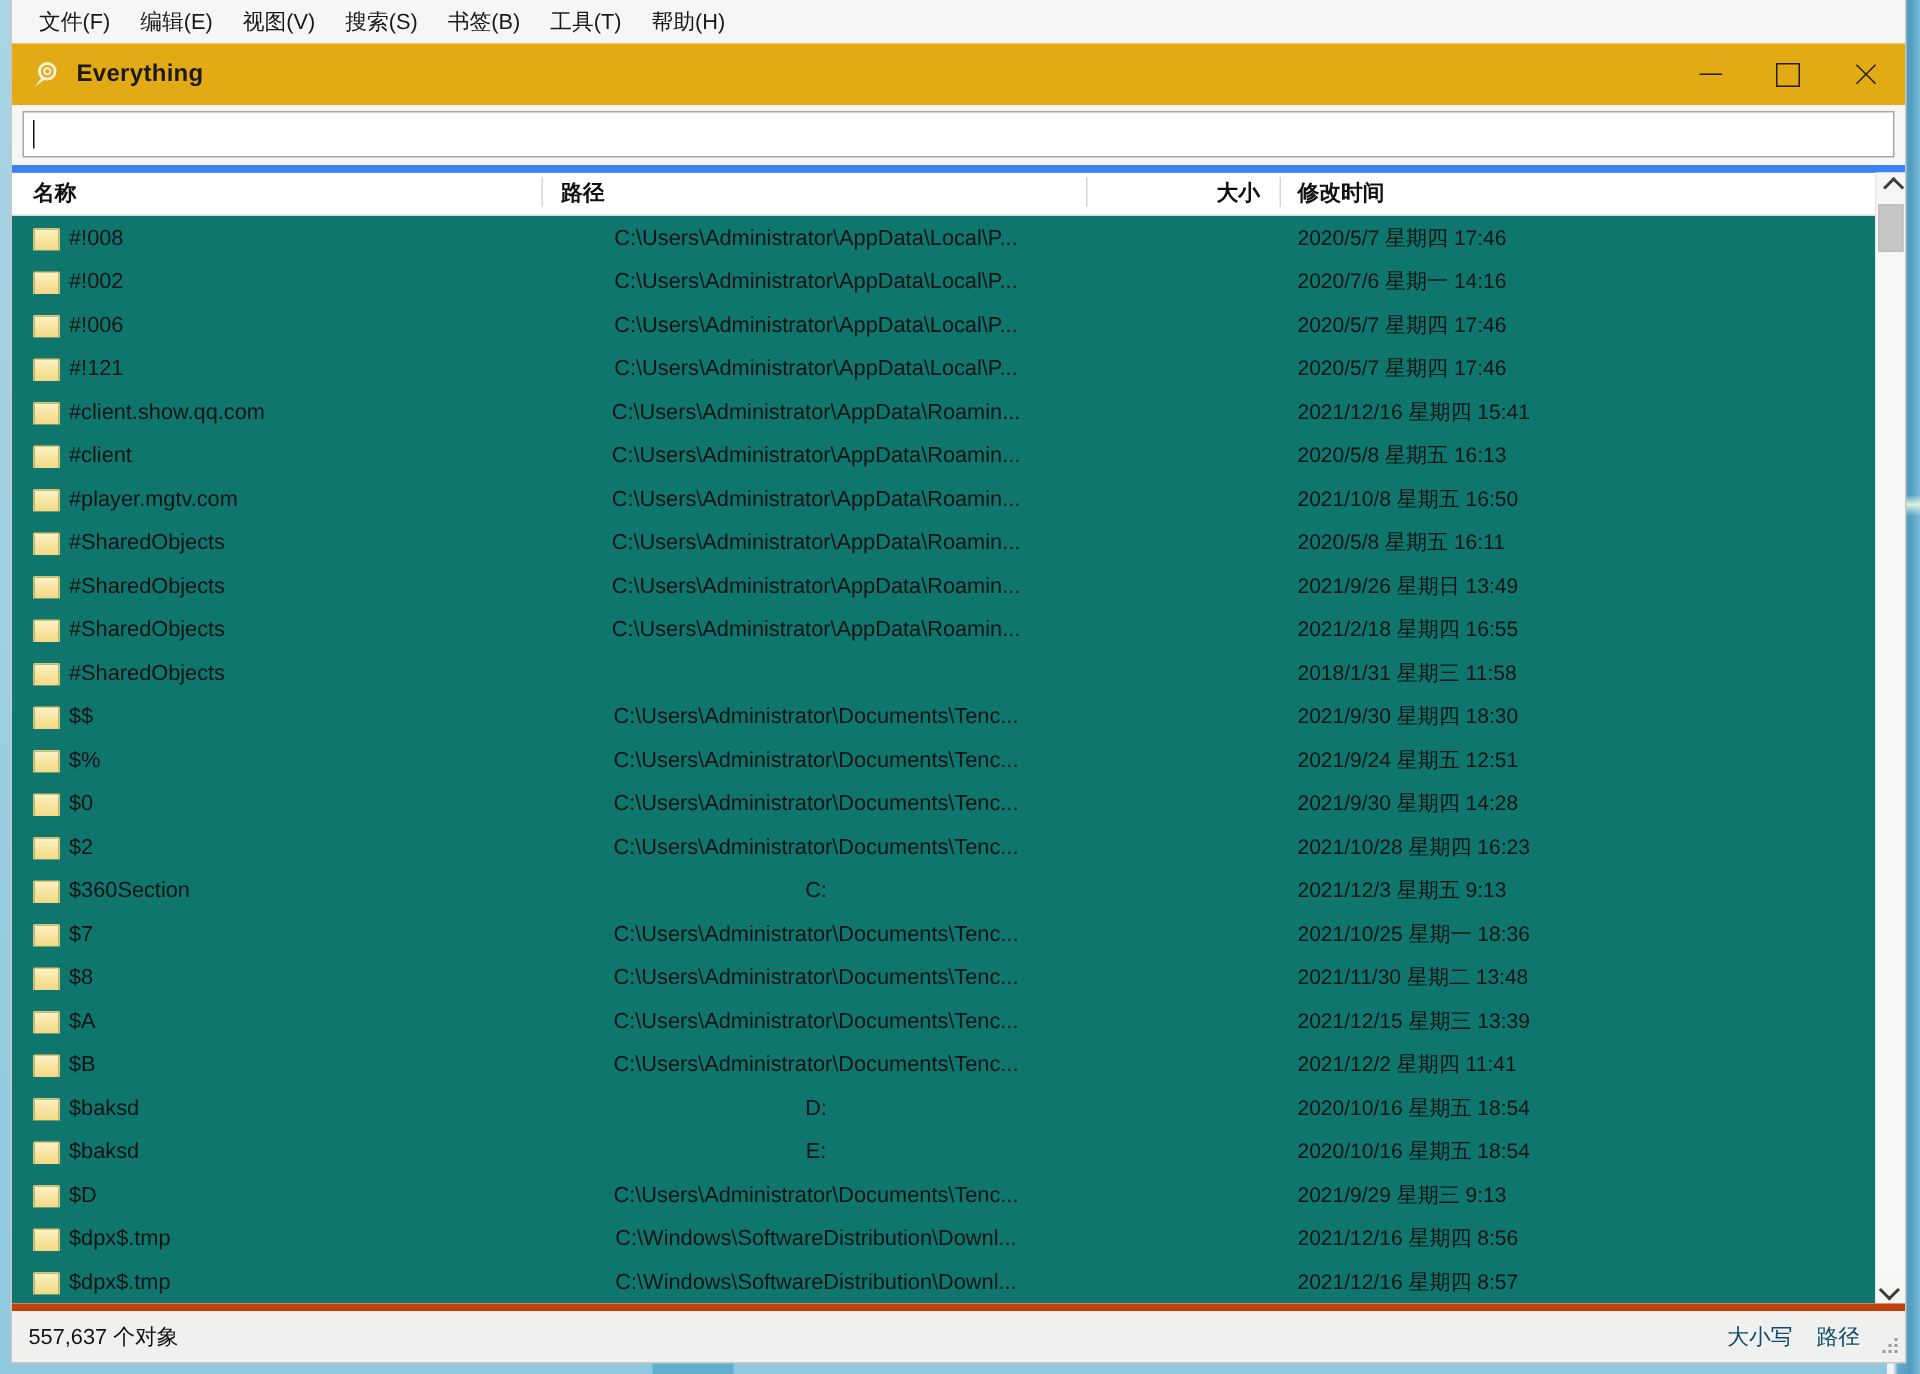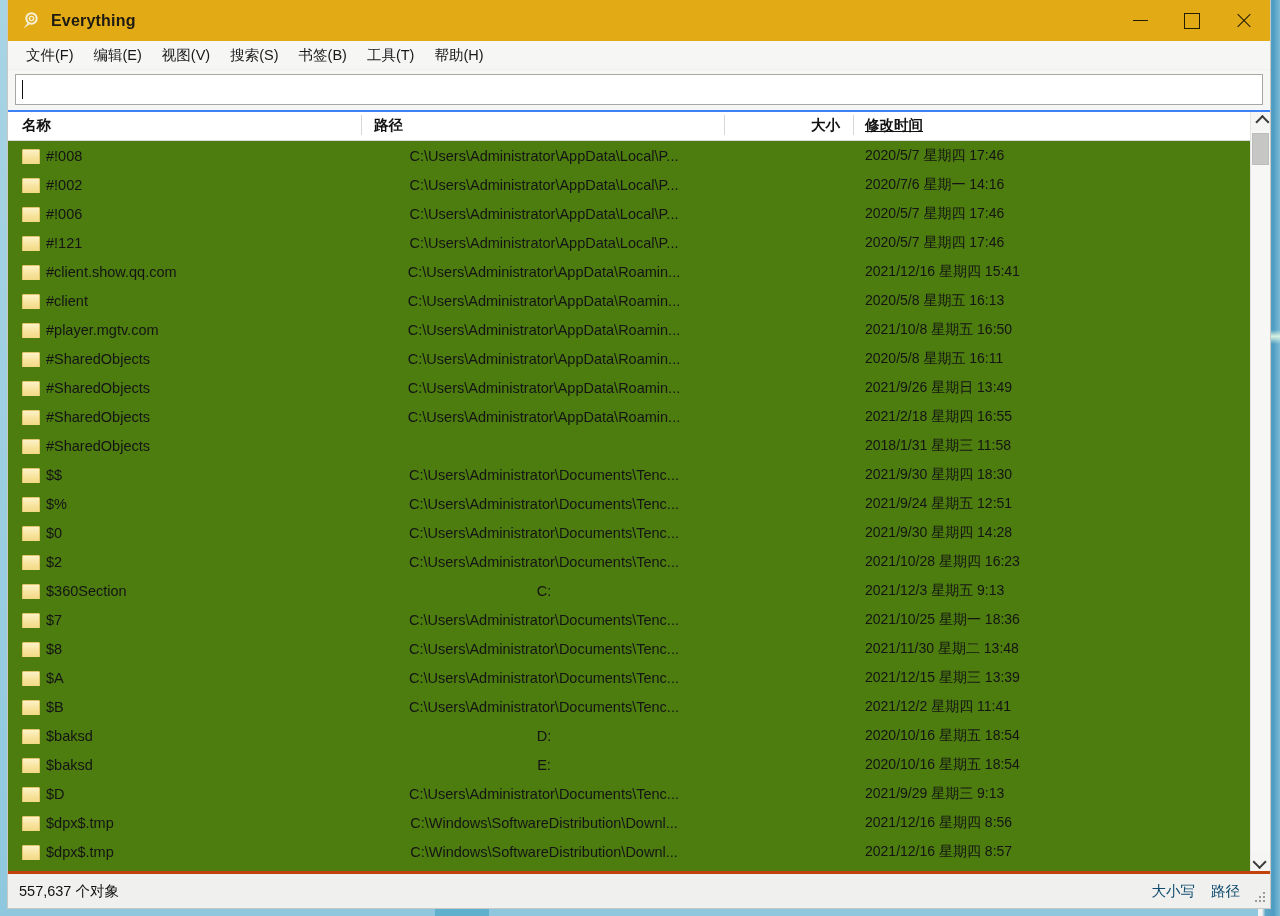--- a/index.html
+++ b/index.html
@@ -157,22 +157,22 @@
   }
   #searchbox .value {
     font-size: 14px;
     color: #111;
   }
 
   
   #listarea {
     flex: 1 1 auto;
     display: flex;
-    background: #4d7c0f;
-    border-top: 2px solid #3b82f6;
+    background: #0f766e;
+    border-top: 5px solid #3b82f6;
     min-height: 0;
     position: relative;
   }
   #listbody {
     flex: 1 1 auto;
     min-width: 0;
     display: flex;
     flex-direction: column;
     overflow: hidden;
   }
@@ -310,21 +310,21 @@
     height: 30px;
     background: #c6c6c4;
     border: 1px solid #bdbdbb;
   }
 
   
   #statusbar {
     height: 34px;
     flex: 0 0 auto;
     background: #f0f0ee;
-    border-top: 3px solid #c2410c;
+    border-top: 5px solid #c2410c;
     display: flex;
     align-items: center;
     position: relative;
   }
   #status-left {
     font-size: 14.5px;
     color: #121212;
     padding-left: 11px;
   }
   #status-right {
@@ -356,20 +356,30 @@
 <body>
 
 <div id="desktop">
 
   <div id="desktop-right-strip">
     <div class="glint"></div>
   </div>
   <div id="desktop-bottom-tab"></div>
 
   <div id="window">
+
+    <div id="menubar">
+      <div class="menu-item">文件(F)</div>
+      <div class="menu-item">编辑(E)</div>
+      <div class="menu-item">视图(V)</div>
+      <div class="menu-item">搜索(S)</div>
+      <div class="menu-item">书签(B)</div>
+      <div class="menu-item">工具(T)</div>
+      <div class="menu-item">帮助(H)</div>
+    </div>
 
     <div id="titlebar">
       <div class="left">
         <span class="app-icon">
           <svg width="22" height="22" viewBox="0 0 22 22" aria-hidden="true">
             <circle cx="11.5" cy="8.5" r="5.2" fill="none" stroke="#f7efd6" stroke-width="2"></circle>
             <circle cx="11.5" cy="8.5" r="2.1" fill="none" stroke="#f7efd6" stroke-width="1.4"></circle>
             <path d="M8.0 12.4 L3.4 18.6 L9.6 14.2 Z" fill="#f7efd6"></path>
           </svg>
         </span>
@@ -382,49 +392,39 @@
         </div>
         <div class="win-btn">
           <span class="glyph-max"></span>
         </div>
         <div class="win-btn close">
           <span class="glyph-close"></span>
         </div>
       </div>
     </div>
 
-    <div id="menubar">
-      <div class="menu-item">文件(F)</div>
-      <div class="menu-item">编辑(E)</div>
-      <div class="menu-item">视图(V)</div>
-      <div class="menu-item">搜索(S)</div>
-      <div class="menu-item">书签(B)</div>
-      <div class="menu-item">工具(T)</div>
-      <div class="menu-item">帮助(H)</div>
-    </div>
-
     <div id="searchwrap">
       <div id="searchbox" placeholder="">
         <span class="caret"></span>
         <span class="value"></span>
       </div>
     </div>
 
     <div id="listarea">
 
       <div id="listbody">
 
         <div id="colheader">
           <span class="colh" style="left:14px;">名称</span>
           <span class="colh-sep" style="left:353px;"></span>
           <span class="colh" style="left:366px;">路径</span>
           <span class="colh-sep" style="left:716px;"></span>
           <span class="colh" style="left:700px;width:132px;text-align:right;">大小</span>
           <span class="colh-sep" style="left:845px;"></span>
-          <span class="colh" style="left:857px;text-decoration:underline;">修改时间</span>
+          <span class="colh" style="left:857px;">修改时间</span>
         </div>
 
         <div id="rows">
             <div class="row">
               <div class="cell-name">
                 <span class="folder-icon">
                   <span class="body"></span>
                 </span>
                 <span class="name-text">#!008</span>
               </div>

